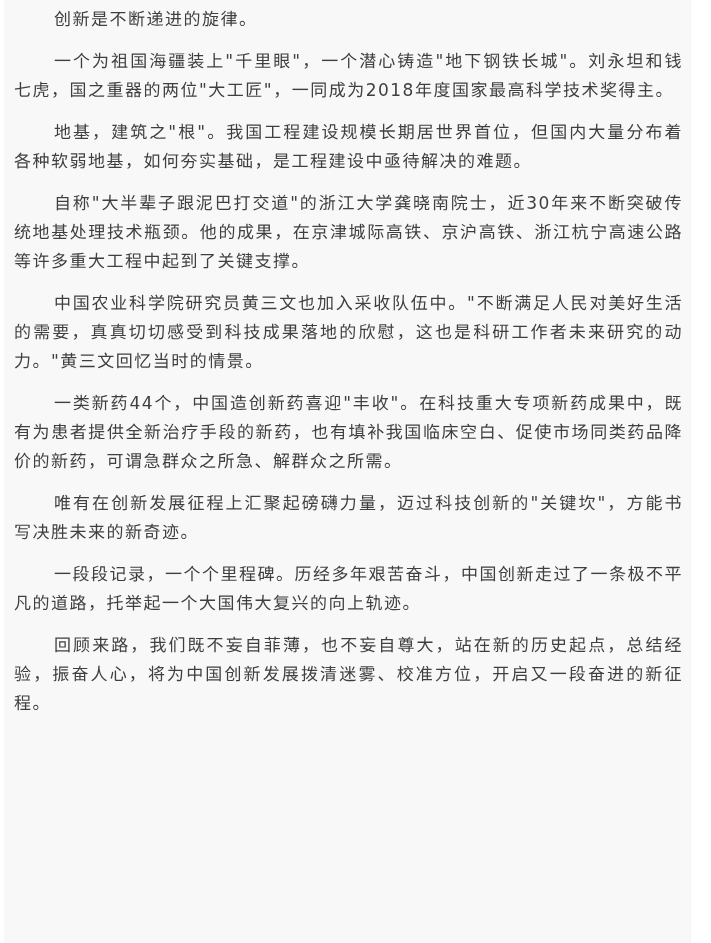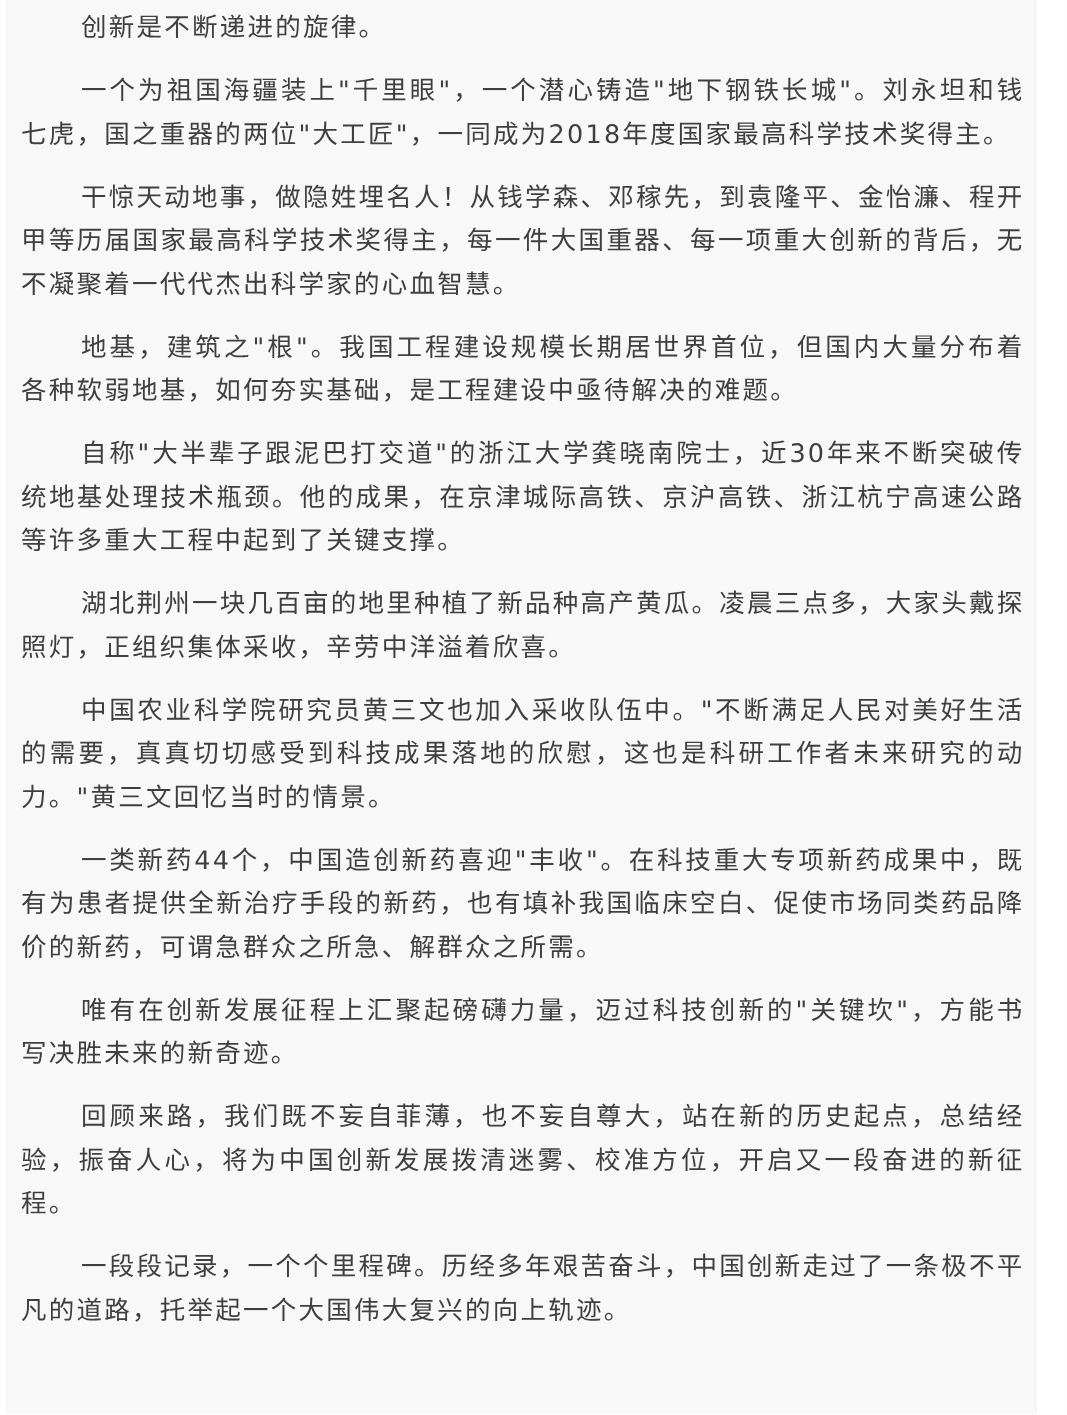--- a/index.html
+++ b/index.html
@@ -46,24 +46,22 @@
     border-left: 1px solid #f3f3f3;
   }
 </style>
 </head>
 <body>
 
 <div class="viewport">
   <div class="article-body">
     <p>创新是不断递进的旋律。</p>
     <p>一个为祖国海疆装上"千里眼"，一个潜心铸造"地下钢铁长城"。刘永坦和钱七虎，国之重器的两位"大工匠"，一同成为2018年度国家最高科学技术奖得主。</p>
-    <p>干惊天动地事，做隐姓埋名人！从钱学森、邓稼先，到袁隆平、金怡濂、程开甲等历届国家最高科学技术奖得主，每一件大国重器、每一项重大创新的背后，无不凝聚着一代代杰出科学家的心血智慧。</p>
     <p>地基，建筑之"根"。我国工程建设规模长期居世界首位，但国内大量分布着各种软弱地基，如何夯实基础，是工程建设中亟待解决的难题。</p>
     <p>自称"大半辈子跟泥巴打交道"的浙江大学龚晓南院士，近30年来不断突破传统地基处理技术瓶颈。他的成果，在京津城际高铁、京沪高铁、浙江杭宁高速公路等许多重大工程中起到了关键支撑。</p>
-    <p>湖北荆州一块几百亩的地里种植了新品种高产黄瓜。凌晨三点多，大家头戴探照灯，正组织集体采收，辛劳中洋溢着欣喜。</p>
     <p>中国农业科学院研究员黄三文也加入采收队伍中。"不断满足人民对美好生活的需要，真真切切感受到科技成果落地的欣慰，这也是科研工作者未来研究的动力。"黄三文回忆当时的情景。</p>
     <p>一类新药44个，中国造创新药喜迎"丰收"。在科技重大专项新药成果中，既有为患者提供全新治疗手段的新药，也有填补我国临床空白、促使市场同类药品降价的新药，可谓急群众之所急、解群众之所需。</p>
     <p>唯有在创新发展征程上汇聚起磅礴力量，迈过科技创新的"关键坎"，方能书写决胜未来的新奇迹。</p>
+    <p>一段段记录，一个个里程碑。历经多年艰苦奋斗，中国创新走过了一条极不平凡的道路，托举起一个大国伟大复兴的向上轨迹。</p>
     <p>回顾来路，我们既不妄自菲薄，也不妄自尊大，站在新的历史起点，总结经验，振奋人心，将为中国创新发展拨清迷雾、校准方位，开启又一段奋进的新征程。</p>
-    <p>一段段记录，一个个里程碑。历经多年艰苦奋斗，中国创新走过了一条极不平凡的道路，托举起一个大国伟大复兴的向上轨迹。</p>
   </div>
   <div class="right-gutter"></div>
 </div>
 
 </body></html>

